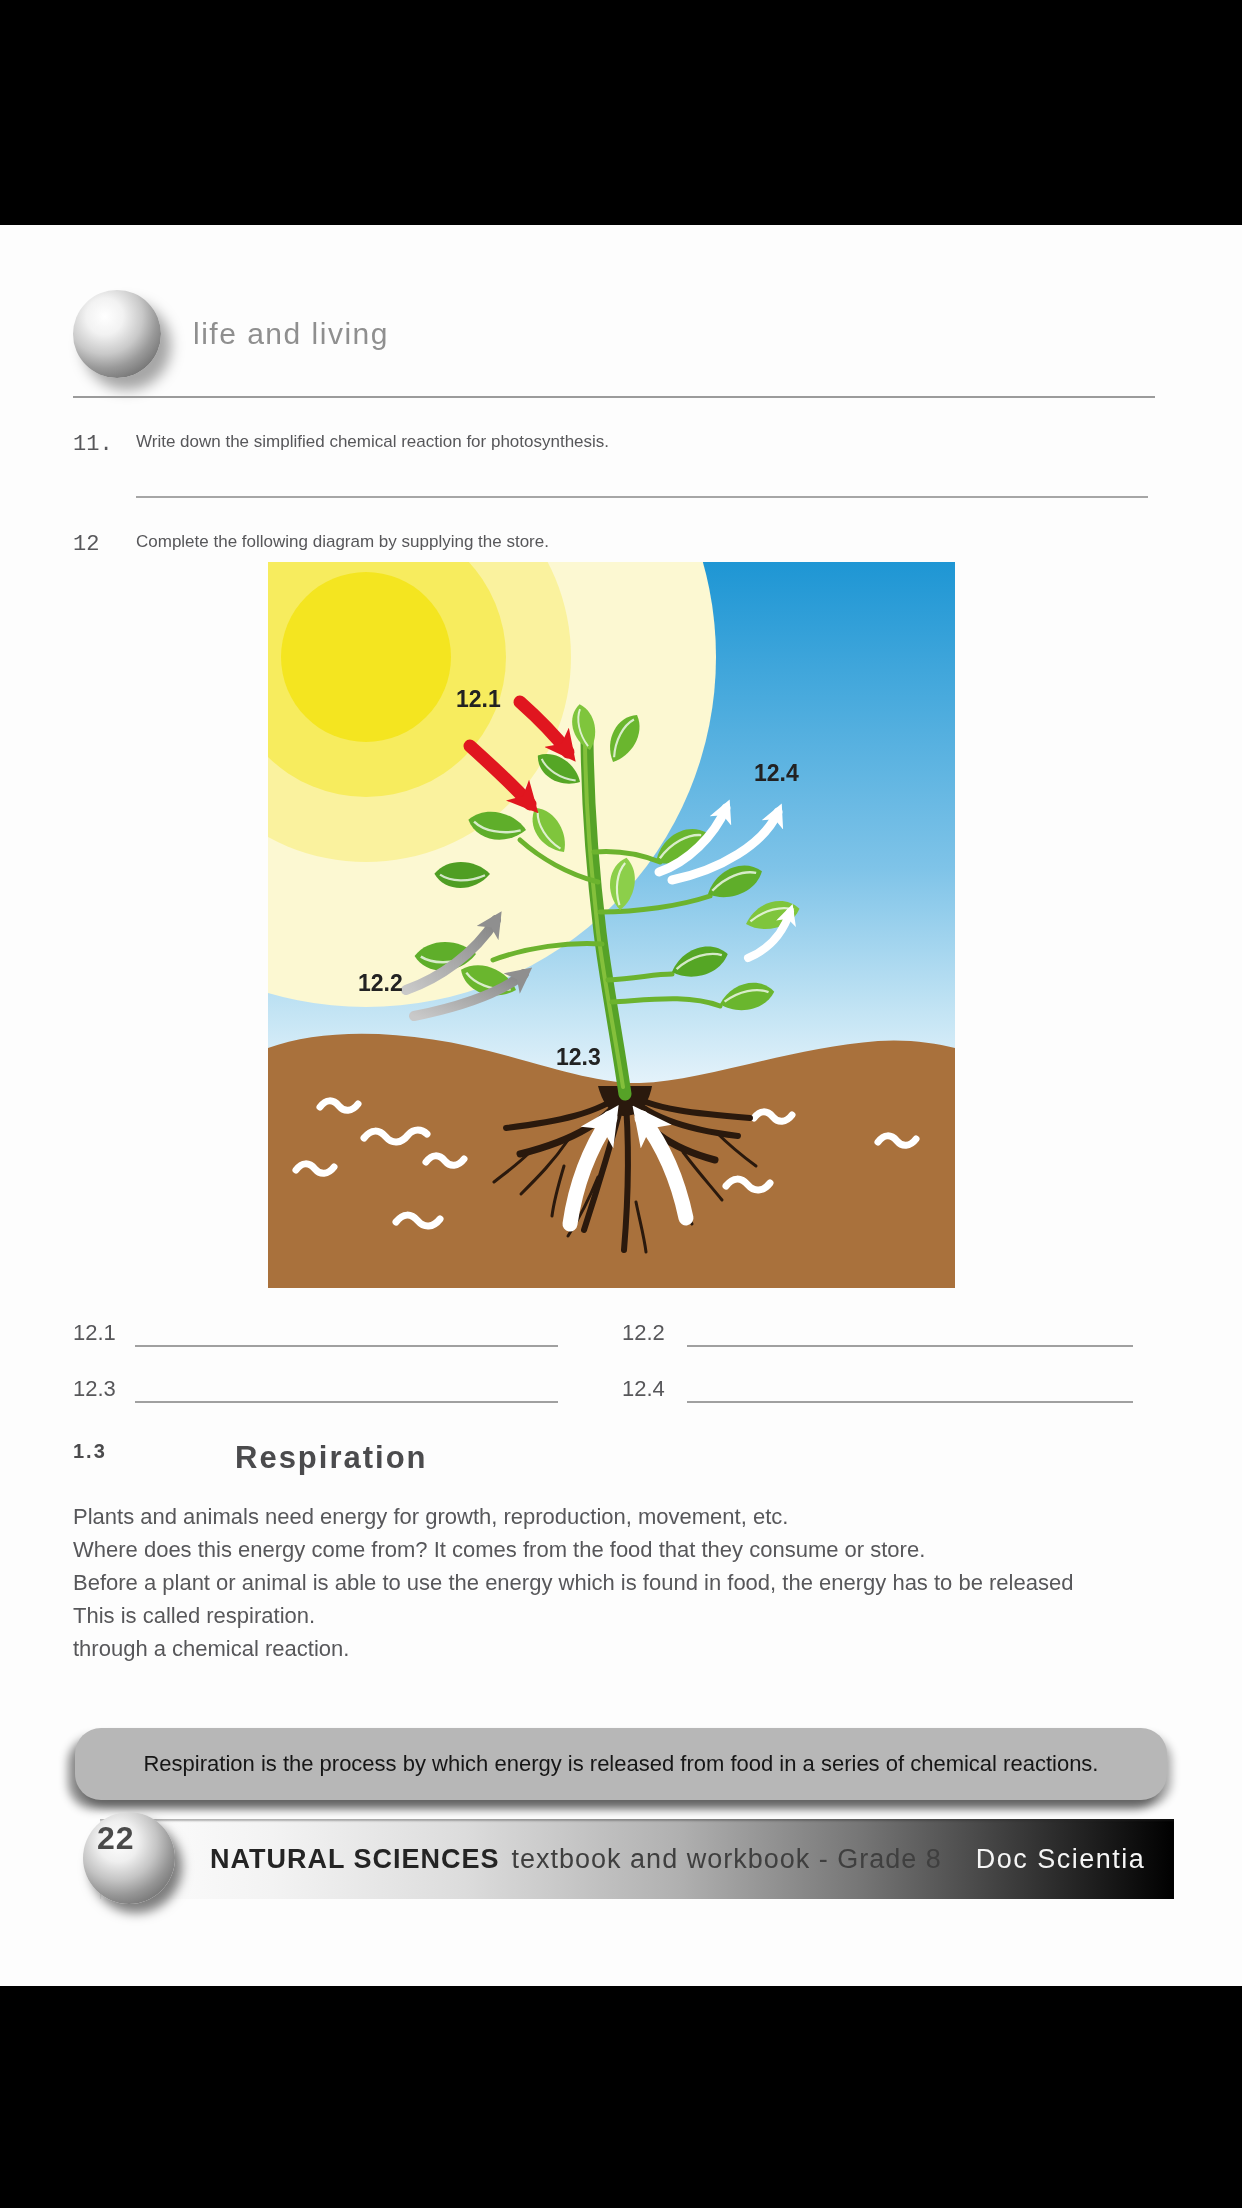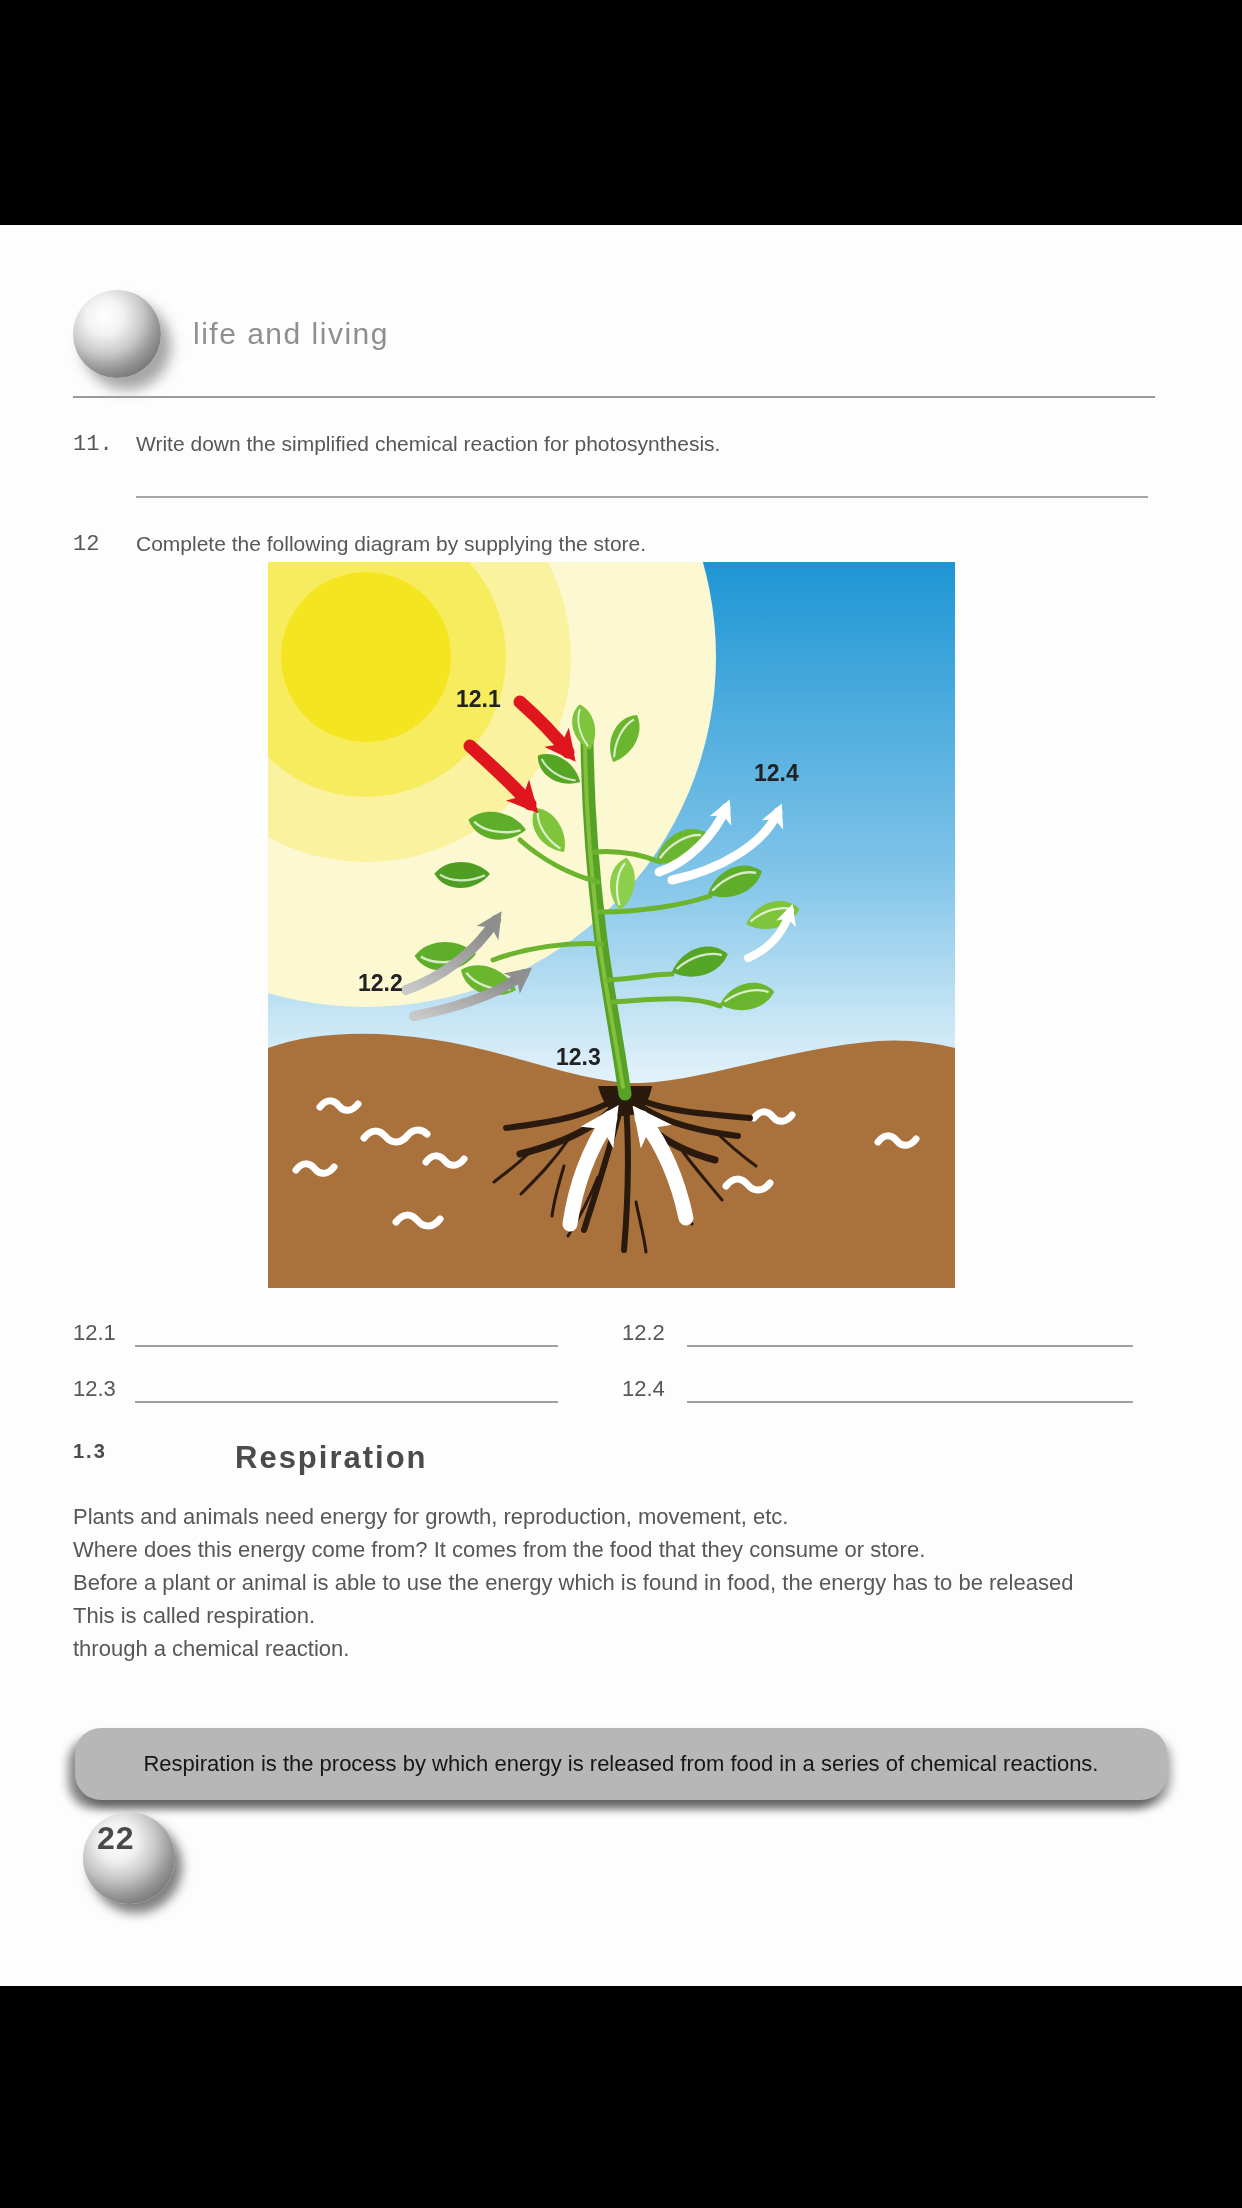--- a/index.html
+++ b/index.html
@@ -13,21 +13,21 @@
   
   .logo-sphere{position:absolute;left:73px;top:65px;width:88px;height:88px;border-radius:50%;
     background:radial-gradient(circle at 36% 30%, #ffffff 0%, #f2f2f2 22%, #c9c9c9 45%, #9a9a9a 62%, #787878 78%, #5c5c5c 100%);
     box-shadow:10px 12px 14px rgba(0,0,0,0.35);}
   .header-title{position:absolute;left:193px;top:92px;font-size:30px;letter-spacing:1.5px;
     color:var(--header-title,#8f8f8f);}
   .header-rule{position:absolute;left:73px;top:171px;width:1082px;height:0;border-top:2px solid #9b9b9b;}
 
   
   .qnum{position:absolute;font-size:22px;color:var(--body-text,#57575a);font-family:Liberation Mono, monospace;}
-  .qtext{position:absolute;font-size:21px;color:var(--body-text,#57575a);}
+  .qtext{position:absolute;font-size:17px;color:var(--body-text,#57575a);}
   .blank-line{position:absolute;height:0;border-top:2px solid #a6a6a6;}
 
   
   .diagram{position:absolute;left:268px;top:337px;width:687px;height:726px;}
   .diagram svg{position:absolute;left:0;top:0;}
   .dlabel{position:absolute;font-size:23px;font-weight:700;color:#222;}
   .ground{fill:var(--ground-brown,#a9713c);}
   .sun-c1{fill:var(--sun-core,#f4e520);}
   .red-arrow{stroke:var(--arrow-red,#e0161f);}
   .red-head{fill:var(--arrow-red,#e0161f);}
@@ -230,18 +230,25 @@
       <div>Where does this energy come from? It comes from the food that they consume or store.</div>
       <div>Before a plant or animal is able to use the energy which is found in food, the energy has to be released</div>
       <div>This is called respiration.</div>
       <div>through a chemical reaction.</div>
     </div>
 
     <div class="callout">
       <span>Respiration is the process by which energy is released from food in a series of chemical reactions.</span>
     </div>
 
+    <div class="footer-bar">
+      <div class="footer-text">
+        <span class="series-title">NATURAL SCIENCES</span>
+        <span class="series-sub">textbook and workbook - Grade 8</span>
+        <span class="publisher">Doc Scientia</span>
+      </div>
+    </div>
     <div class="page-sphere">
       <span class="page-number">22</span>
     </div>
 
   </div>
 </div>
 
 </body></html>

